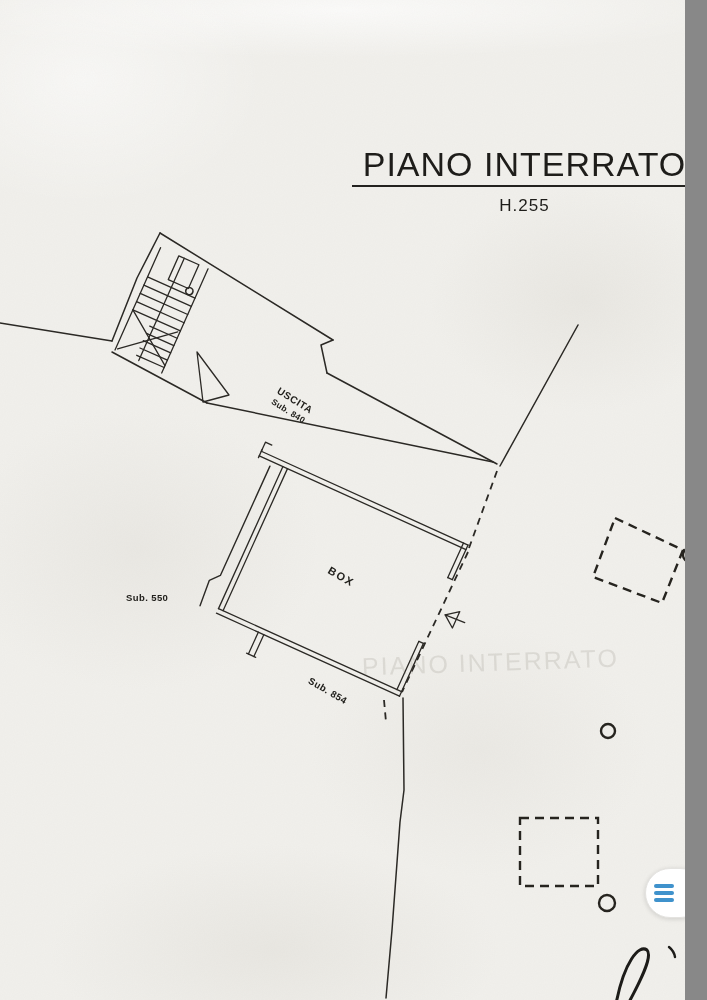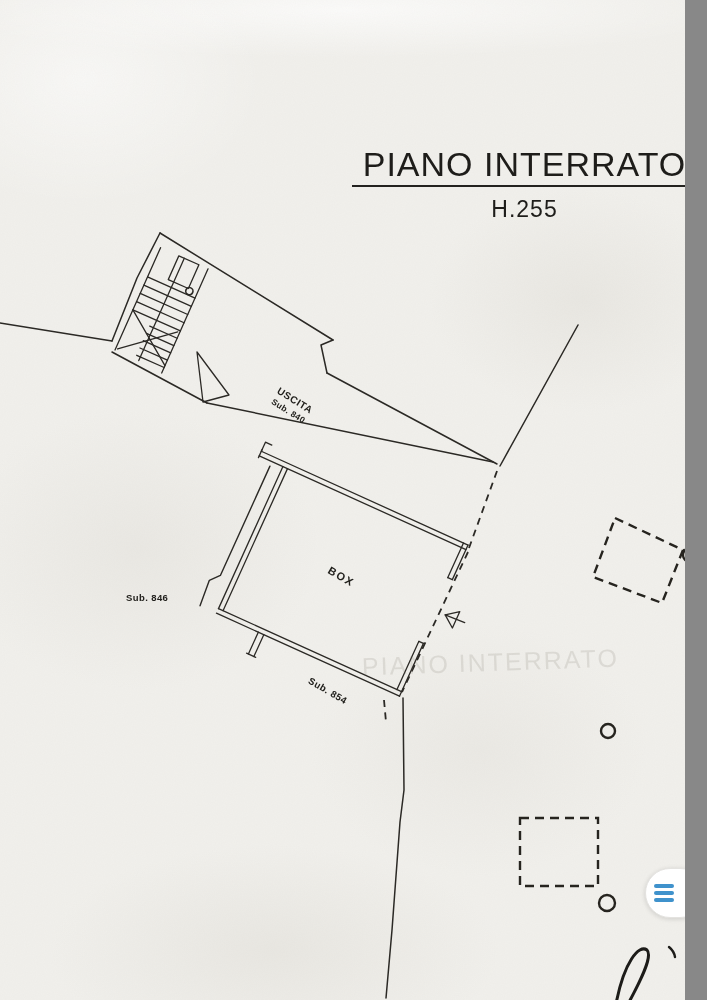--- a/index.html
+++ b/index.html
@@ -22,21 +22,21 @@
 
   svg.plan { position: absolute; inset: 0; }
 
   
   .title-block { position: absolute; left: 352px; top: 146px; width: 345px; text-align: center; color: #1e1d1a; }
   .title-block .title {
     font-size: 34px; font-weight: 400; letter-spacing: 1px;
     white-space: nowrap; line-height: 1.1;
   }
   .title-block .rule { margin-top: 2px; height: 0; border-bottom: 2.4px solid #23221f; }
-  .title-block .subtitle { margin-top: 9px; font-size: 23px; letter-spacing: 1px; }
+  .title-block .subtitle { margin-top: 9px; font-size: 17px; letter-spacing: 1px; }
 
   
   .lbl { position: absolute; color: #22211d; text-align: center; line-height: 1.25; transform-origin: left top; }
   .lbl .l1 { font-size: 10px; font-weight: 700; letter-spacing: .6px; }
   .lbl .l2 { font-size: 8.5px; font-weight: 600; letter-spacing: .4px; }
 
   .lbl-uscita { left: 281px; top: 385px; transform: rotate(32deg); }
   .lbl-box    { left: 332px; top: 564px; transform: rotate(30deg); font-size: 11px; font-weight: 700; letter-spacing: 1.5px; }
   .lbl-854    { left: 312px; top: 675px; transform: rotate(30deg); font-size: 9.5px; font-weight: 600; letter-spacing: .5px; }
   .lbl-846    { left: 126px; top: 592px; font-size: 9.5px; font-weight: 600; letter-spacing: .4px; }
@@ -176,21 +176,21 @@
 
   <div class="lbl lbl-uscita">
     <div class="l1">USCITA</div>
     <div class="l2">Sub. 840</div>
   </div>
 
   <div class="lbl lbl-box">BOX</div>
 
   <div class="lbl lbl-854">Sub. 854</div>
 
-  <div class="lbl lbl-846">Sub. 846</div>
+  <div class="lbl lbl-846">Sub. 550</div>
 
 
   <button class="menu-pill" aria-label="menu">
     <span class="menu-icon">
       <span></span>
         <span></span>
         <span></span>
     </span>
   </button>
 

